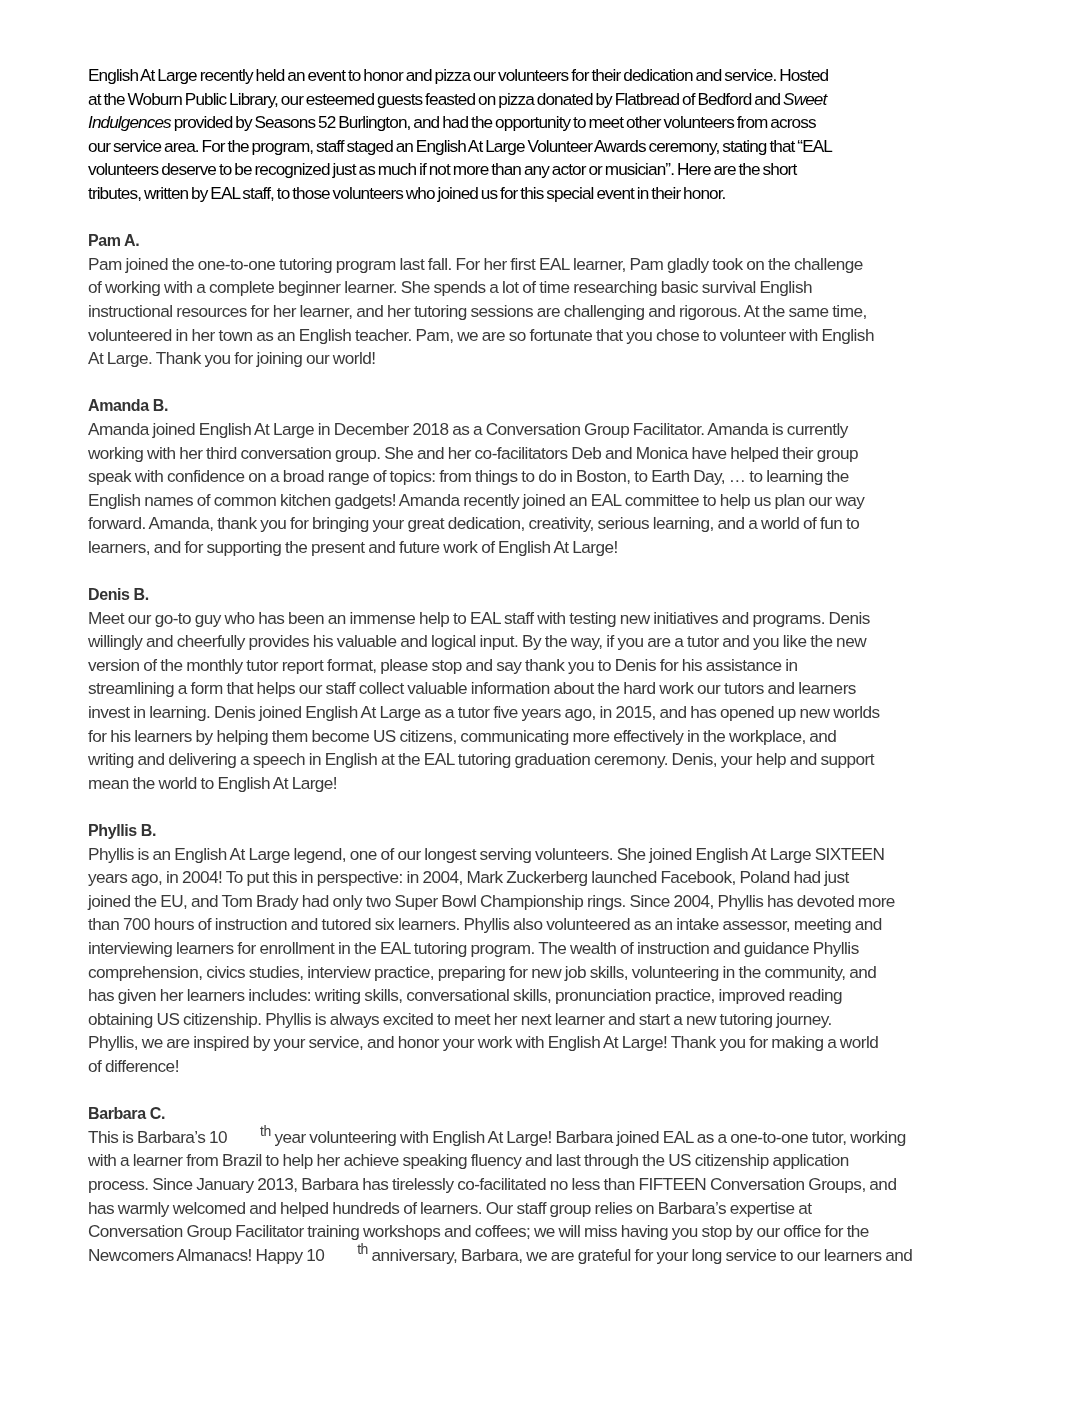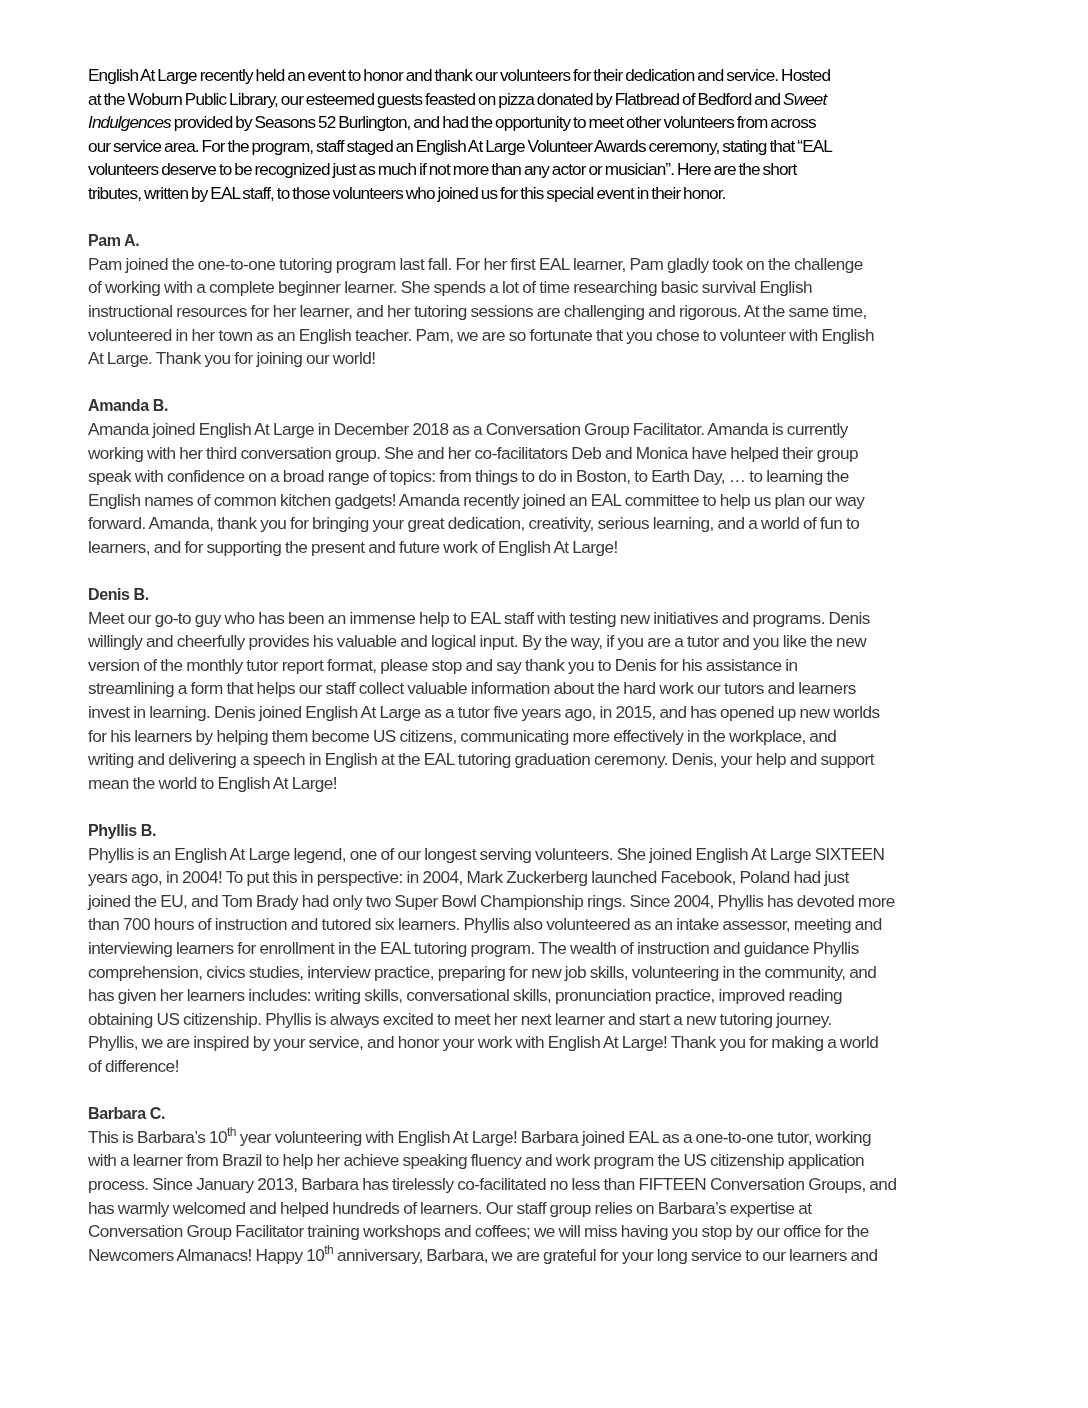--- a/index.html
+++ b/index.html
@@ -3,29 +3,29 @@
 <meta charset="utf-8">
 <style>
   html, body { margin: 0; padding: 0; background: #ffffff; }
   body { width: 1088px; height: 1408px; position: relative; overflow: hidden; }
   .page { position: absolute; left: 88px; top: 64px; width: 920px; }
   .line { white-space: nowrap; height: 23.6px; line-height: 23.6px; font-size: 17.2px; font-family: "Liberation Sans", sans-serif; letter-spacing: -0.55px; word-spacing: -0.5px; }
   .intro .line { color: #000000; font-weight: normal; letter-spacing: -0.9px; word-spacing: -1px; transform: scaleX(1); }
   .section { color: #3a3a3a; }
   .section .name { height: 23.6px; line-height: 23.6px; font-size: 16px; font-weight: bold; color: #333333; font-family: "Liberation Sans", sans-serif; letter-spacing: -0.4px; }
   .gap { height: 23.6px; }
-  sup { font-size: 12px; line-height: 0; vertical-align: 7px; }
+  sup { font-size: 14px; line-height: 0; vertical-align: 7px; margin-left: 33px; }
   em { font-style: italic; }
 </style>
 </head>
 <body>
 
 <div class="page">
   <div class="intro" id="intro">
-      <div class="line">English At Large recently held an event to honor and thank our volunteers for their dedication and service. Hosted</div>
+      <div class="line">English At Large recently held an event to honor and pizza our volunteers for their dedication and service. Hosted</div>
       <div class="line">at the Woburn Public Library, our esteemed guests feasted on pizza donated by Flatbread of Bedford and <em>Sweet</em></div>
       <div class="line"><em>Indulgences</em> provided by Seasons 52 Burlington, and had the opportunity to meet other volunteers from across</div>
       <div class="line">our service area.  For the program, staff staged an English At Large Volunteer Awards ceremony, stating that “EAL</div>
       <div class="line">volunteers deserve to be recognized just as much if not more than any actor or musician”.  Here are the short</div>
       <div class="line">tributes, written by EAL staff, to those volunteers who joined us for this special event in their honor.</div>
     </div>
   <div class="gap"></div>
   <div id="tributes">
       <div class="section">
         <div class="name">Pam A.</div>
@@ -68,20 +68,20 @@
         <div class="line">comprehension, civics studies, interview practice, preparing for new job skills, volunteering in the community, and</div>
         <div class="line">has given her learners includes: writing skills, conversational skills, pronunciation practice, improved reading</div>
         <div class="line">obtaining US citizenship. Phyllis is always excited to meet her next learner and start a new tutoring journey.</div>
         <div class="line">Phyllis, we are inspired by your service, and honor your work with English At Large! Thank you for making a world</div>
         <div class="line">of difference!</div>
       </div>
       <div class="gap"></div>
       <div class="section">
         <div class="name">Barbara C.</div>
         <div class="line">This is Barbara’s 10<sup>th</sup> year volunteering with English At Large!   Barbara joined EAL as a one-to-one tutor, working</div>
-        <div class="line">with a learner from Brazil to help her achieve speaking fluency and work program the US citizenship application</div>
+        <div class="line">with a learner from Brazil to help her achieve speaking fluency and last through the US citizenship application</div>
         <div class="line">process.  Since January 2013, Barbara has tirelessly co-facilitated no less than FIFTEEN Conversation Groups, and</div>
         <div class="line">has warmly welcomed and helped hundreds of learners.   Our staff group relies on Barbara’s expertise at</div>
         <div class="line">Conversation Group Facilitator training workshops and coffees;  we will miss having you stop by our office for the</div>
         <div class="line">Newcomers Almanacs! Happy 10<sup>th</sup> anniversary, Barbara, we are grateful for your long service to our learners and</div>
       </div>
     </div>
 </div>
 
 </body></html>

